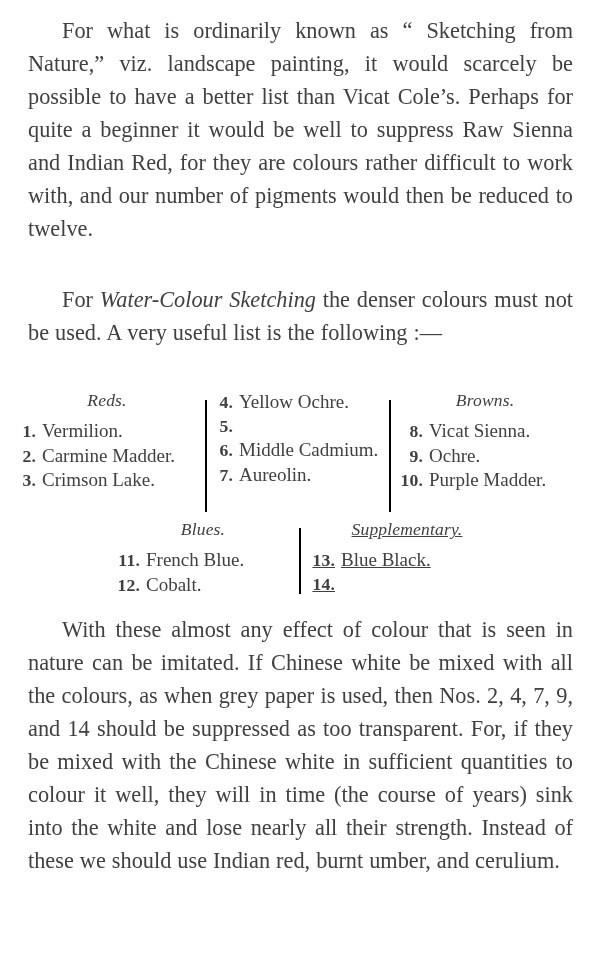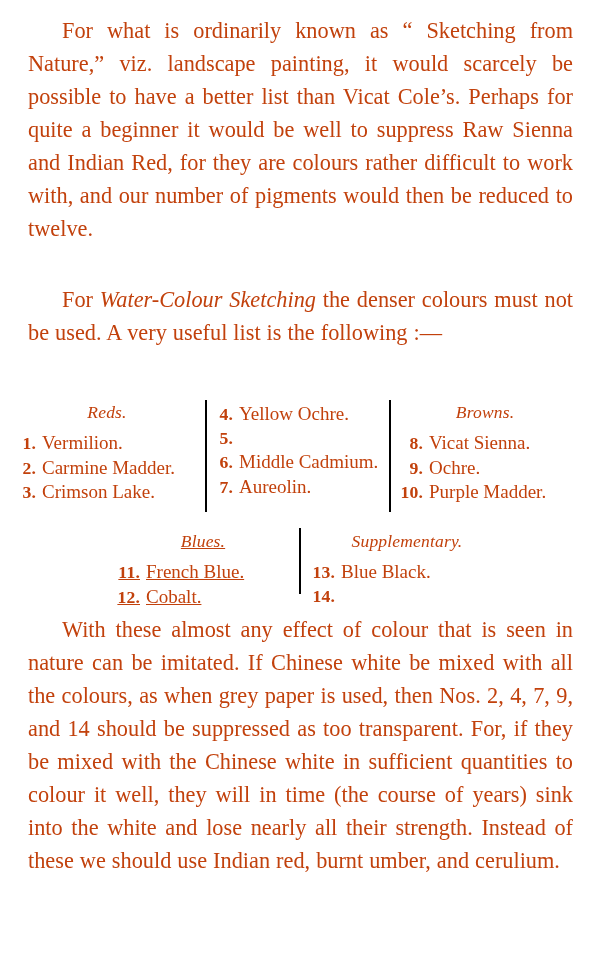--- a/index.html
+++ b/index.html
@@ -5,21 +5,21 @@
   html, body {
     margin: 0;
     padding: 0;
     background: #ffffff;
   }
   .page {
     position: relative;
     width: 600px;
     height: 967px;
     background: #ffffff;
-    color: #c2410c;
+    color: #404040;
     font-family: "Liberation Serif", "DejaVu Serif", serif;
     overflow: hidden;
   }
   .textblock {
     position: absolute;
     left: 28px;
     width: 545px;
   }
   p.para {
     margin: 0;
@@ -59,21 +59,21 @@
     top: 519px;
     width: 600px;
   }
   .list-cols {
     position: relative;
     width: 100%;
     height: 100%;
   }
   .list-col {
     position: absolute;
-    top: 12px;
+    top: 0;
   }
   .col-head {
     font-style: italic;
     font-size: 17.5px;
     text-align: center;
     margin: 0 0 8px 0;
     letter-spacing: 0.01em;
   }
   ul.items {
     list-style: none;
@@ -103,22 +103,22 @@
     width: 2px;
     background: #000000;
   }
   
   #col-reds      { left: 14px;  width: 186px; }
   #col-yellows   { left: 213px; width: 174px; }
   #col-browns    { left: 397px; width: 176px; font-family: Liberation Serif, serif; }
   #rule-1 { left: 205px; top: 10px;  height: 112px; }
   #rule-2 { left: 389px; top: 10px;  height: 112px; }
   
-  #col-blues     { left: 112px; width: 182px; text-decoration: underline; }
-  #col-supp      { left: 307px; width: 200px; }
+  #col-blues     { left: 112px; width: 182px; }
+  #col-supp      { left: 307px; width: 200px; text-decoration: underline; }
   #rule-3 { left: 299px; top: 9px; height: 66px; }
 
   #col-reds    .itm-num { width: 22px; }
   #col-yellows .itm-num { width: 20px; }
   #col-browns  .itm-num { width: 26px; }
   #col-blues   .itm-num { width: 28px; }
   #col-supp    .itm-num { width: 28px; }
 
   
   #para-three {

